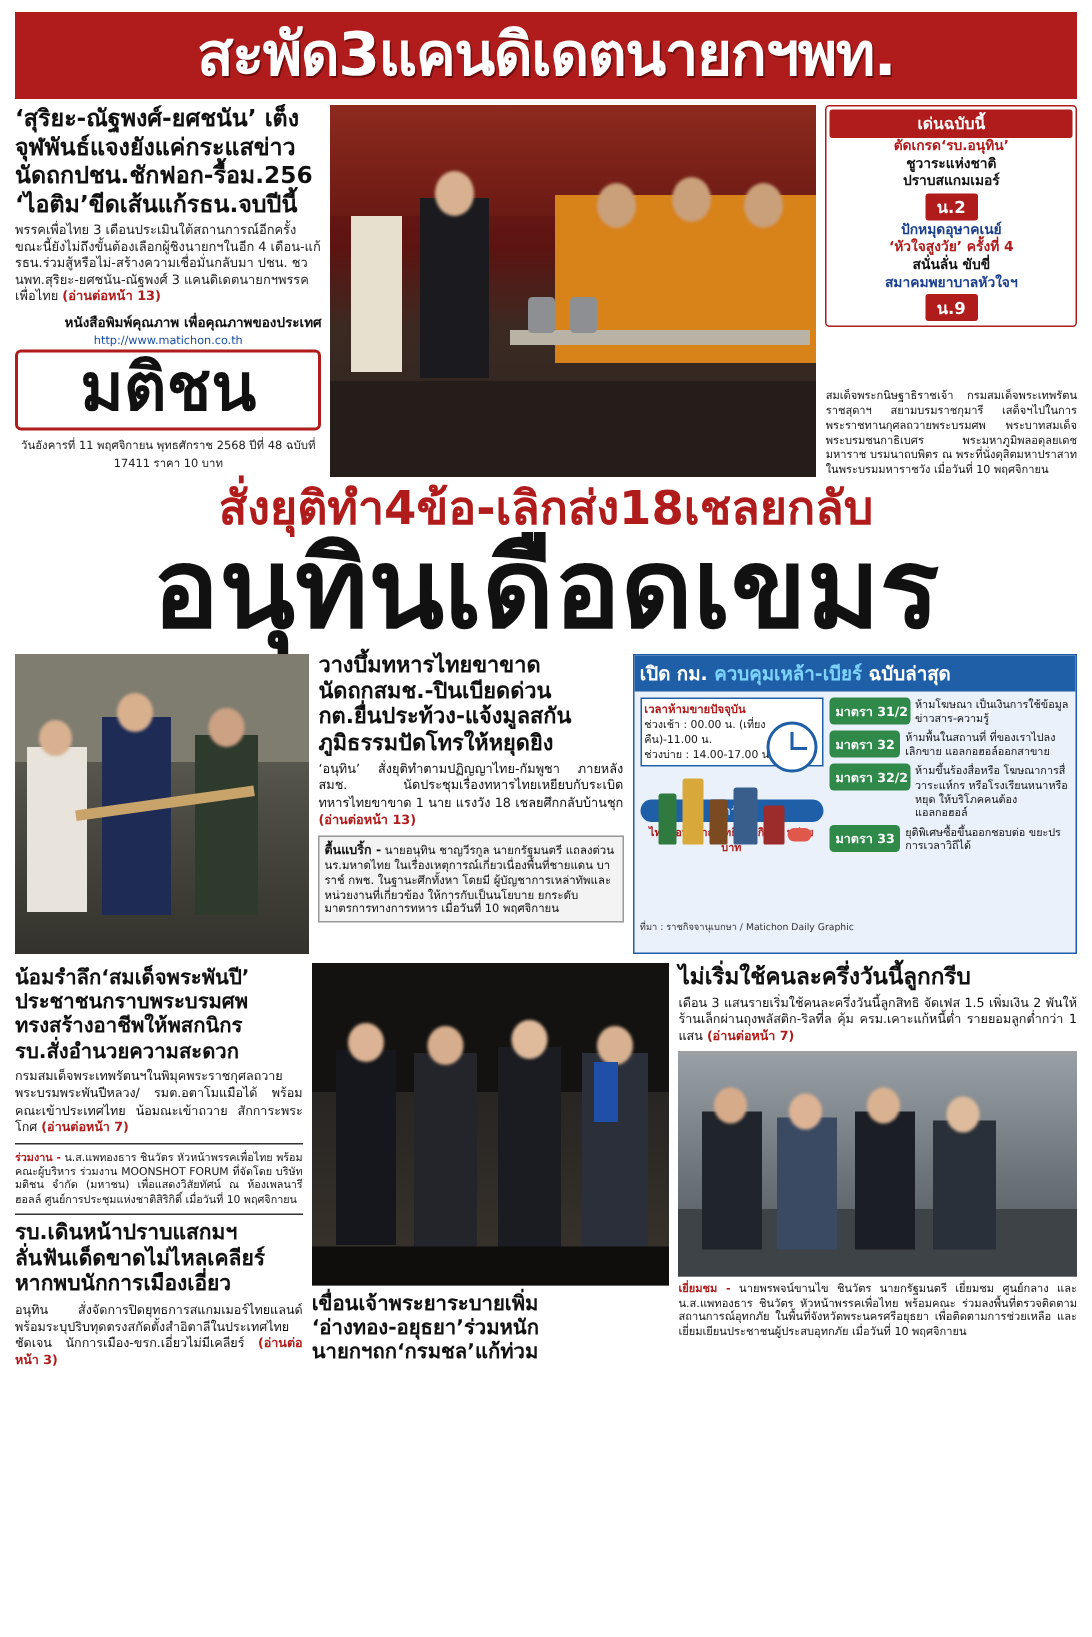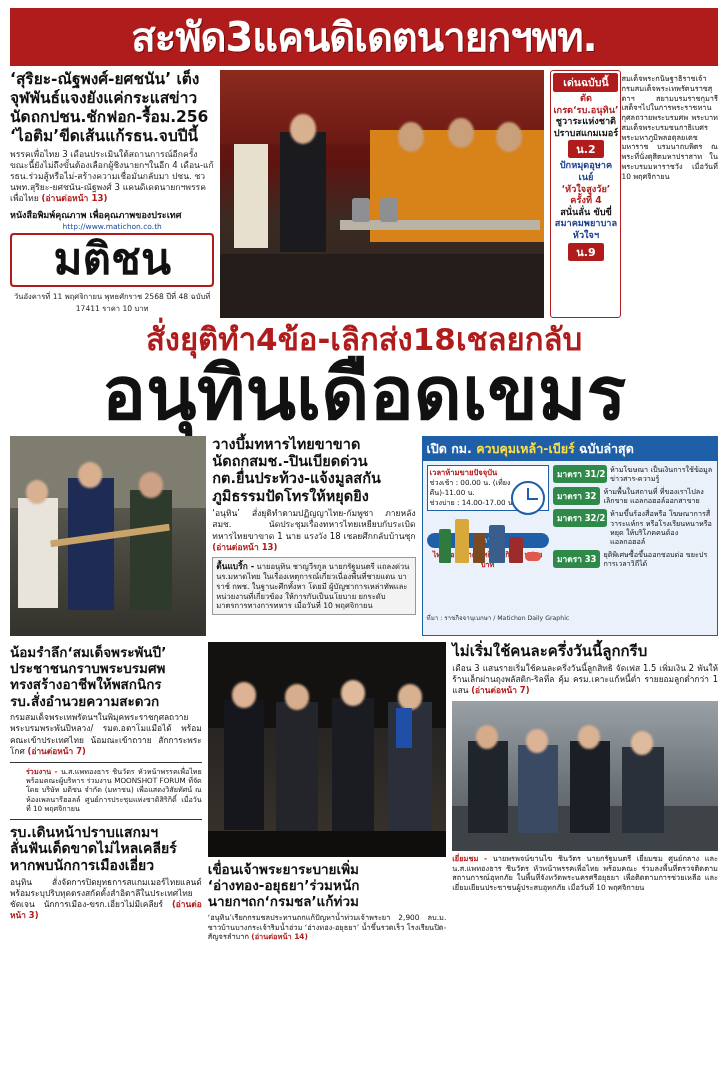--- a/index.html
+++ b/index.html
@@ -29,31 +29,31 @@
   }
 
   
   .mast-row { display:flex; gap:6px; height:248px; }
   .mast-left { width:205px; display:flex; flex-direction:column; }
   .lead-lines { font-size:15.5px; font-weight:bold; line-height:1.22; color:#111; }
   .lead-lines div { white-space:nowrap; }
   .lead-body { font-size:8.6px; line-height:1.30; margin-top:3px; color:#222; }
   .lead-body .more { color:#b01b1b; font-weight:bold; }
   .logo-box { margin-top:4px; }
-  .logo-tag { font-size:9px; font-weight:bold; text-align:left; }
+  .logo-tag { font-size:9px; font-weight:bold; text-align:right; }
   .logo-url { font-size:7.5px; color:#1a4fa0; text-align:center; }
   .logo-main {
     border:2px solid #b01b1b; border-radius:4px;
     text-align:center; font-size:44px; font-weight:bold;
     line-height:1.0; padding:2px 0 4px; margin-top:2px; color:#111;
   }
   .dateline { font-size:7.6px; text-align:center; margin-top:3px; color:#222; }
 
   .mast-photo { width:325px; position:relative; overflow:hidden; }
-  .mast-right { width:168px; display:flex; flex-direction:row;justify-content:space-between; }
+  .mast-right { width:168px; display:flex; flex-direction:column;justify-content:space-between; }
   .promo {
     border:1px solid #b01b1b; border-radius:3px; padding:2px;
     text-align:center;
   }
   .promo .hd { background:#b01b1b; color:#fff; font-size:10.5px; font-weight:bold; border-radius:2px; padding:1px 0; }
   .promo .ln { font-size:9.2px; font-weight:bold; line-height:1.26; }
   .promo .pg { background:#b01b1b; color:#fff; display:inline-block; padding:0 8px; border-radius:2px; font-size:11px; font-weight:bold; margin:1px 0; }
   .promo .blue { color:#1a3f8f; }
   .promo .red { color:#b01b1b; }
   .right-cap { font-size:7.4px; line-height:1.32; margin-top:4px; text-align:justify; }
@@ -74,21 +74,21 @@
   .mid-photo { width:198px; position:relative; overflow:hidden; }
   .mid-text { width:205px; }
   .mid-text .h { font-size:14.5px; font-weight:bold; line-height:1.2; }
   .mid-text .b { font-size:8.5px; line-height:1.32; margin-top:3px; text-align:justify; }
   .mid-text .more { color:#b01b1b; font-weight:bold; }
   .boxnote { border:1px solid #999; padding:3px; margin-top:4px; font-size:7.6px; line-height:1.3; background:#f3f3f3; }
   .boxnote b { font-size:8.4px; }
 
   .infobox { width:299px; border:1px solid #1f5fa8; background:#eaf1fb; position:relative; }
   .infobox .ih { background:#1f5fa8; color:#fff; font-size:12.5px; font-weight:bold; padding:2px 4px; display:flex; justify-content:space-between; align-items:center; }
-  .infobox .ihl { color:#fde047; }
+  .infobox .ihl { color:#7dd3fc; }
   .infobox .body { position:relative; height:164px; padding:4px; }
   .ib-left { position:absolute; left:4px; top:4px; width:122px; }
   .ib-time { border:1px solid #1f5fa8; background:#fff; font-size:7.2px; padding:2px; line-height:1.4; }
   .ib-time .ttl { color:#b01b1b; font-weight:bold; font-size:7.6px; }
   .clock { width:34px; height:34px; border-radius:50%; border:2px solid #1f5fa8; background:#fff; position:absolute; right:4px; top:16px; }
   .clock:before, .clock:after { content:""; position:absolute; background:#1f5fa8; }
   .clock:before { width:2px; height:12px; left:14px; top:5px; }
   .clock:after { width:10px; height:2px; left:15px; top:15px; }
   .ib-pill { background:#1f5fa8; color:#fff; font-size:8px; text-align:center; border-radius:9px; padding:1px 0; margin-top:22px; }
   .ib-note { font-size:7.2px; text-align:center; margin-top:2px; line-height:1.3; }
@@ -102,21 +102,21 @@
   .mtxt { font-size:7.2px; line-height:1.28; }
   .ib-foot { position:absolute; left:4px; right:4px; bottom:2px; font-size:6.2px; color:#333; }
 
   
   .low-row { display:flex; gap:6px; margin-top:6px; }
   .low-left { width:205px; }
   .low-head { color:#b01b1b; font-weight:bold; font-size:19.5px; line-height:1.12; }
   .low-sub { font-size:13.5px; font-weight:bold; line-height:1.22; margin-top:2px; }
   .low-body { font-size:8.4px; line-height:1.32; margin-top:3px; text-align:justify; }
   .rule { border-top:1px solid #333; margin:5px 0 4px; }
-  .small-note { font-size:7.2px; line-height:1.3; text-align:justify;margin-left:16px; }
+  .small-note { font-size:7.2px; line-height:1.3; text-align:justify; }
   .small-note b { color:#b01b1b; }
 
   .low-mid { width:255px; }
   .low-right { width:284px; }
   .rt-head { font-size:15px; font-weight:bold; line-height:1.22; }
   .rt-body { font-size:8.4px; line-height:1.32; margin-top:3px; text-align:justify; }
 
   .cap { font-size:7.4px; line-height:1.3; text-align:justify; margin-top:3px; }
   .cap b { color:#b01b1b; }
 
@@ -328,24 +328,20 @@
         <div class="bar" style="left:180px;top:60px;width:44px;height:132px;background:#2b2f39;"></div>
         <div class="blob" style="left:190px;top:42px;width:24px;height:26px;background:#d8b191;"></div>
         <div class="bar" style="left:188px;top:66px;width:16px;height:40px;background:#1f4fa6;"></div>
         <div class="bar" style="left:0;bottom:0;width:100%;height:12%;background:#0f0e0d;"></div>
       </div>
       <div class="low-sub" style="margin-top:4px;">
         <div>เขื่อนเจ้าพระยาระบายเพิ่ม</div>
         <div>‘อ่างทอง-อยุธยา’ร่วมหนัก</div>
         <div>นายกฯถก‘กรมชล’แก้ท่วม</div>
       </div>
-      <div class="cap">
-        <span>‘อนุทิน’เรียกกรมชลประทานถกแก้ปัญหาน้ำท่วมเจ้าพระยา 2,900 ลบ.ม. ชาวบ้านบางกระเจ้าริมน้ำอ่วม ‘อ่างทอง-อยุธยา’ น้ำขึ้นรวดเร็ว โรงเรียนปิด-สัญจรลำบาก</span>
-        <b>(อ่านต่อหน้า 14)</b>
-      </div>
     </div>
 
     <div class="low-right">
       <div class="rt-head">
         <div>ไม่เริ่มใช้คนละครึ่งวันนี้ลูกกรีบ</div>
       </div>
       <div class="rt-body">
         <span>เดือน 3 แสนรายเริ่มใช้คนละครึ่งวันนี้ลูกสิทธิ จัดเฟส 1.5 เพิ่มเงิน 2 พันให้ร้านเล็กผ่านถุงพลัสติก-ริลที่ล คุ้ม ครม.เคาะแก้หนี้ต่ำ รายยอมลูกต่ำกว่า 1 แสน</span>
         <span style="color:#b01b1b;font-weight:bold">(อ่านต่อหน้า 7)</span>
       </div>

